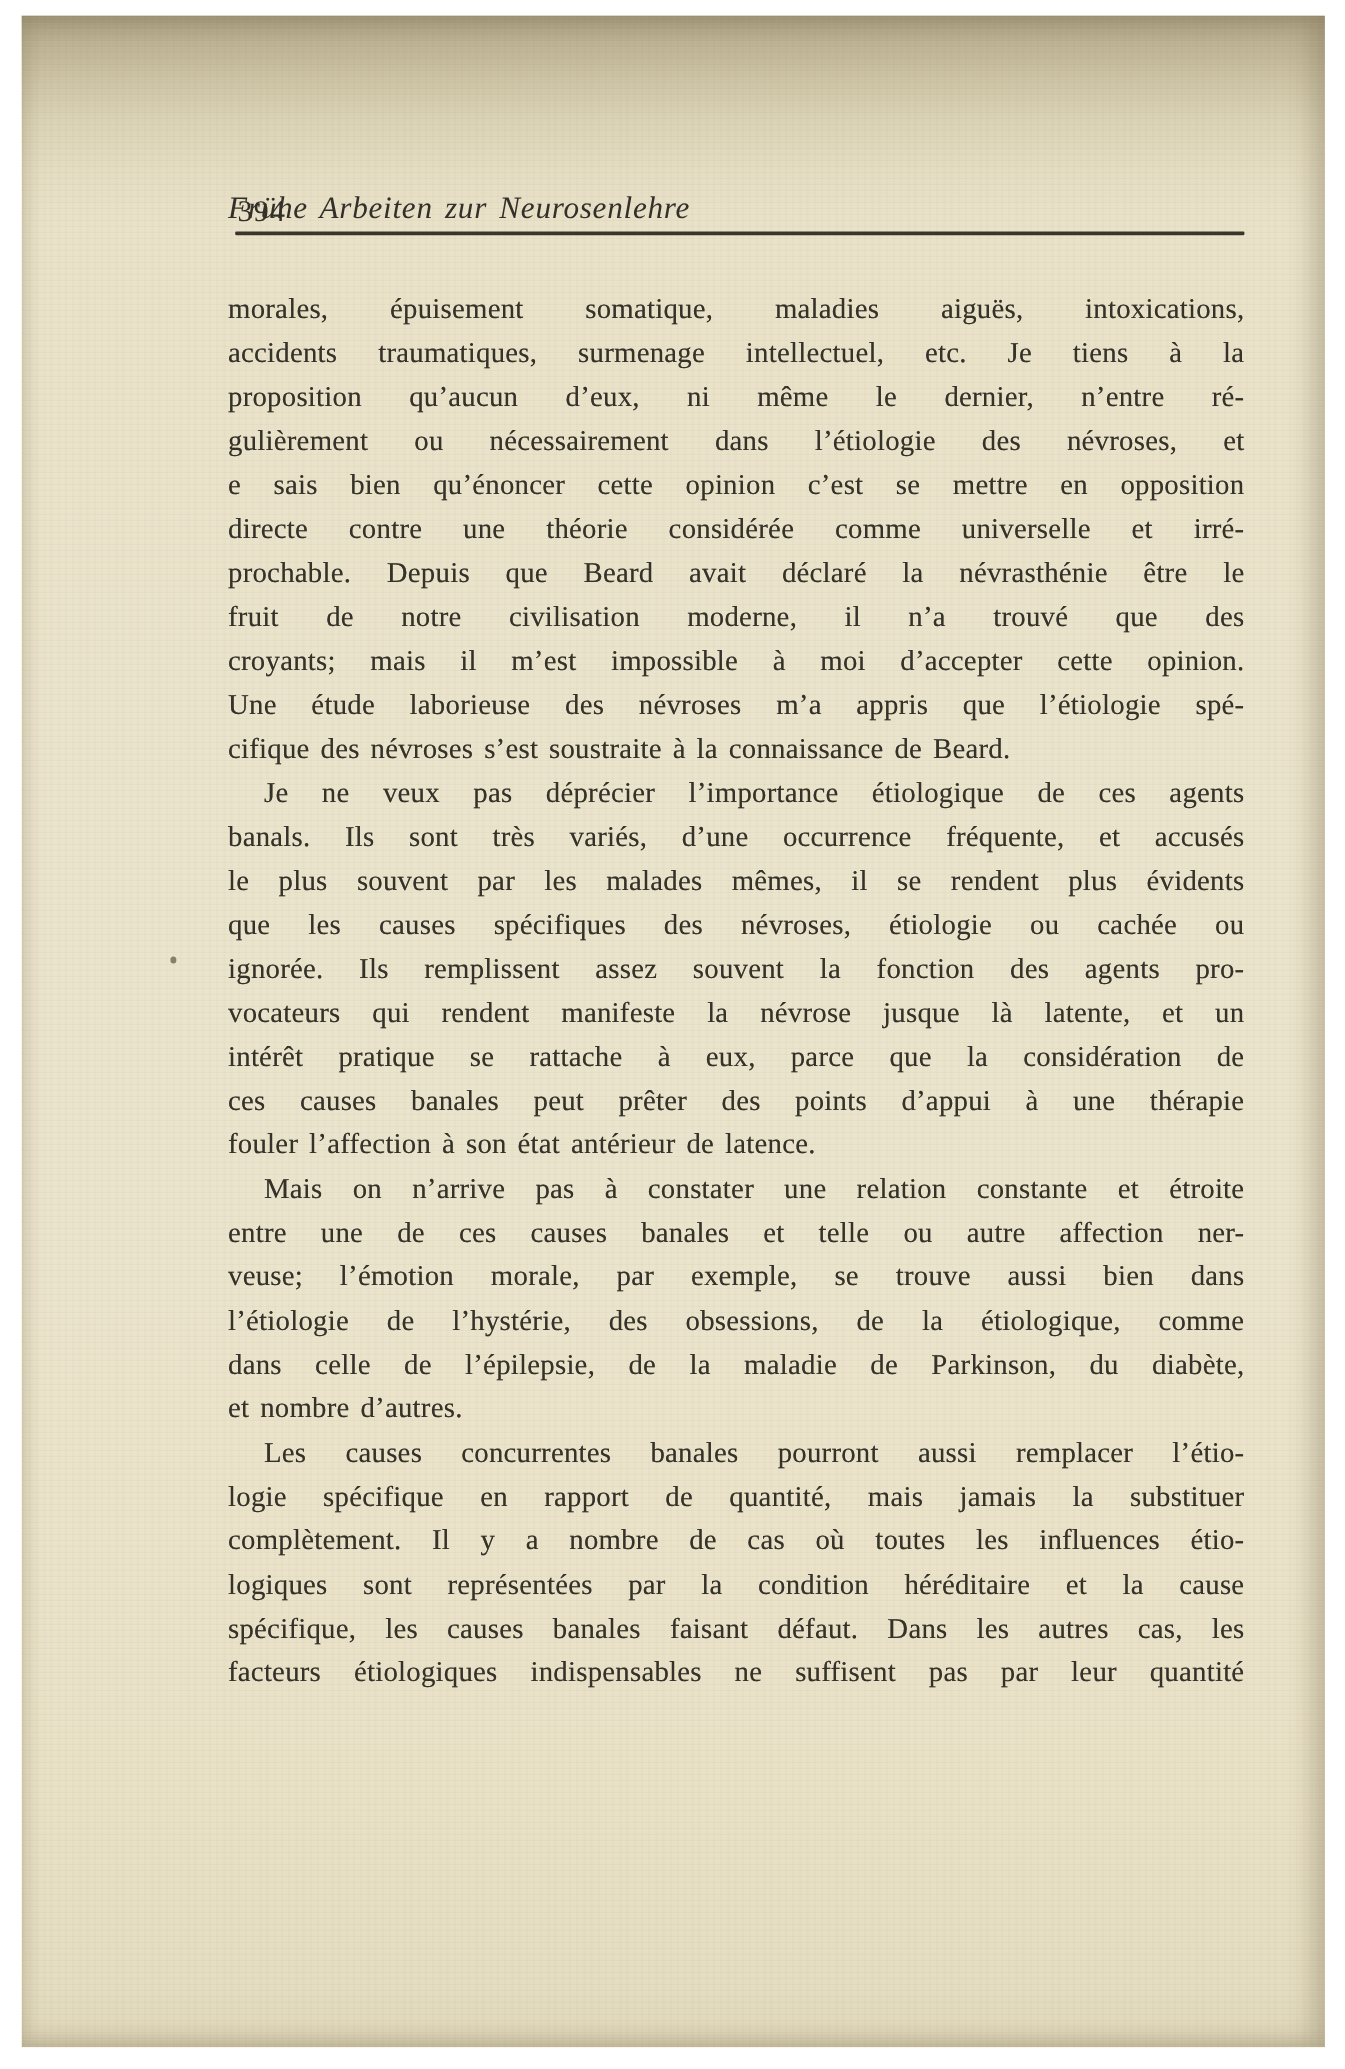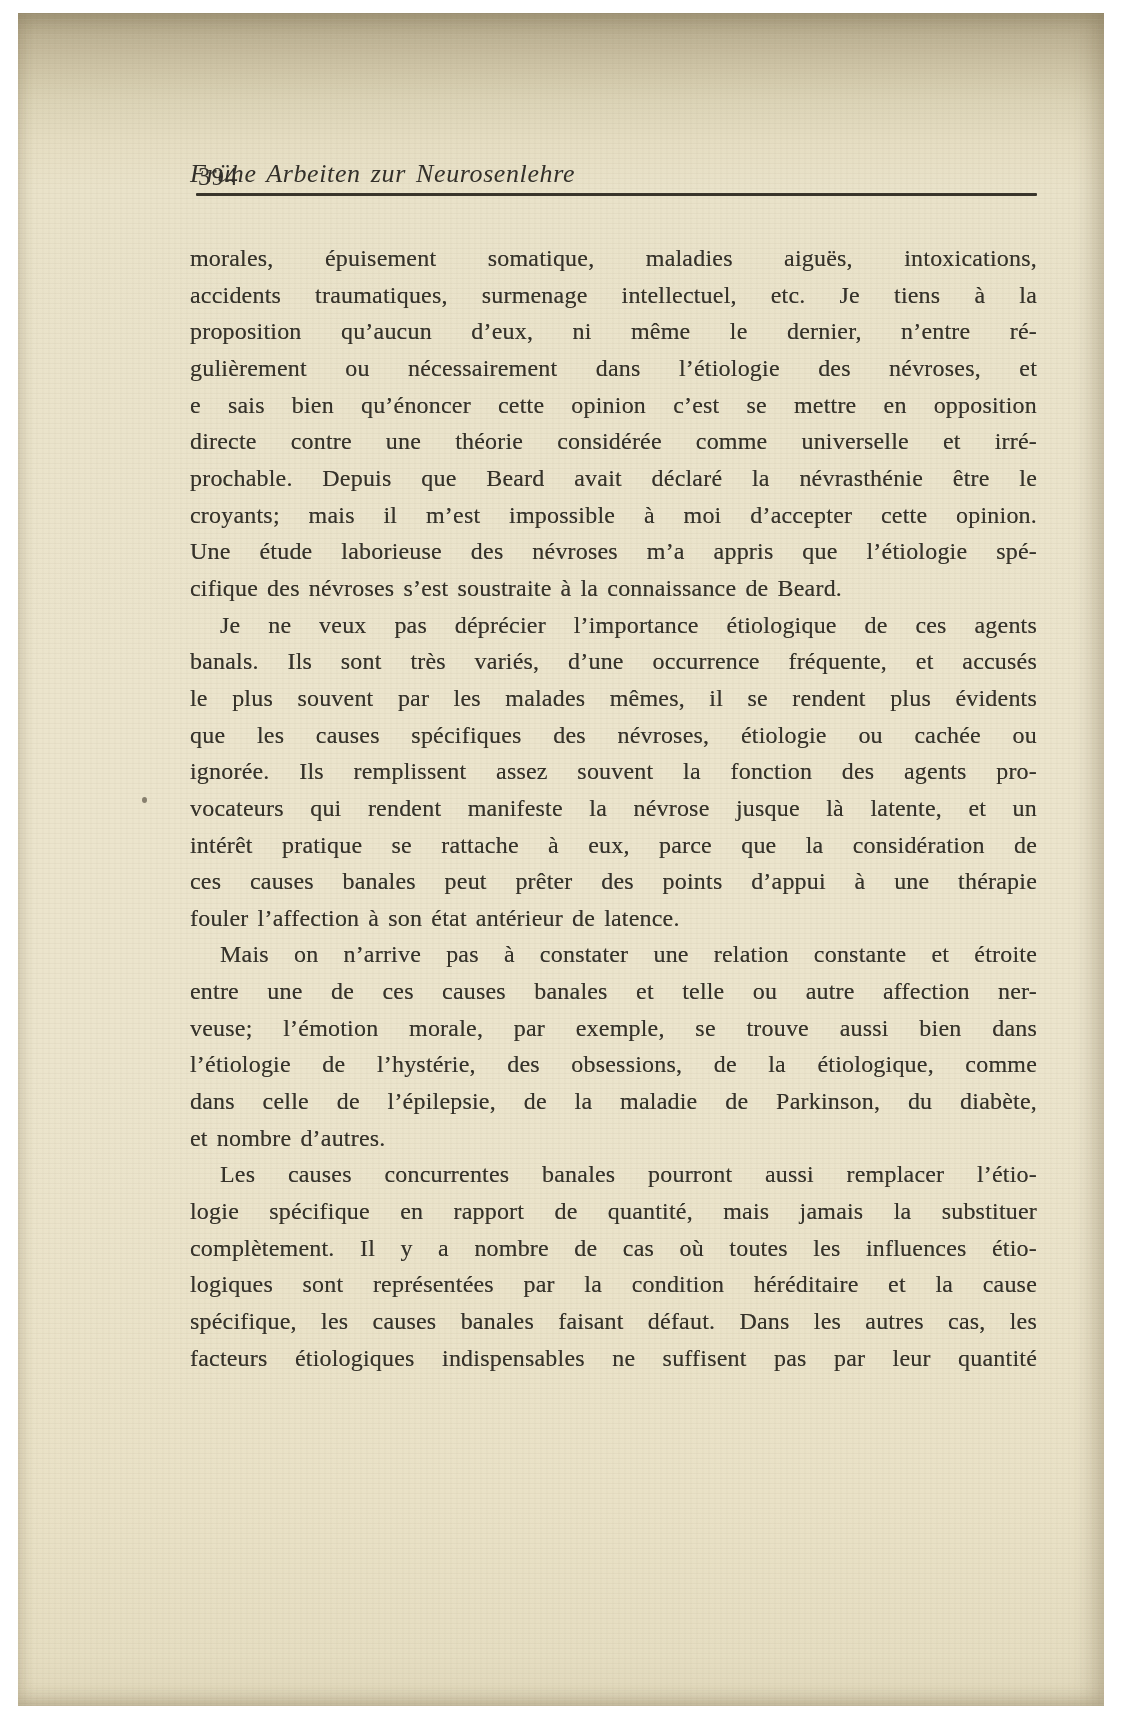--- a/index.html
+++ b/index.html
@@ -83,20 +83,21 @@
 
     <div class="text-block" style="left:172px;top:199px;">
         <div class="para">
           <div class="line">morales, épuisement somatique, maladies aiguës, intoxications,</div>
           <div class="line">accidents traumatiques, surmenage intellectuel, etc. Je tiens à la</div>
           <div class="line">proposition qu’aucun d’eux, ni même le dernier, n’entre ré-</div>
           <div class="line">gulièrement ou nécessairement dans l’étiologie des névroses, et</div>
           <div class="line">e sais bien qu’énoncer cette opinion c’est se mettre en opposition</div>
           <div class="line">directe contre une théorie considérée comme universelle et irré-</div>
           <div class="line">prochable. Depuis que Beard avait déclaré la névrasthénie être le</div>
+          <div class="line">fruit de notre civilisation moderne, il n’a trouvé que des</div>
           <div class="line">croyants; mais il m’est impossible à moi d’accepter cette opinion.</div>
           <div class="line">Une étude laborieuse des névroses m’a appris que l’étiologie spé-</div>
           <div class="line last">cifique des névroses s’est soustraite à la connaissance de Beard.</div>
         </div>
         <div class="para">
           <div class="line indent">Je ne veux pas déprécier l’importance étiologique de ces agents</div>
           <div class="line">banals. Ils sont très variés, d’une occurrence fréquente, et accusés</div>
           <div class="line">le plus souvent par les malades mêmes, il se rendent plus évidents</div>
           <div class="line">que les causes spécifiques des névroses, étiologie ou cachée ou</div>
           <div class="line">ignorée. Ils remplissent assez souvent la fonction des agents pro-</div>

